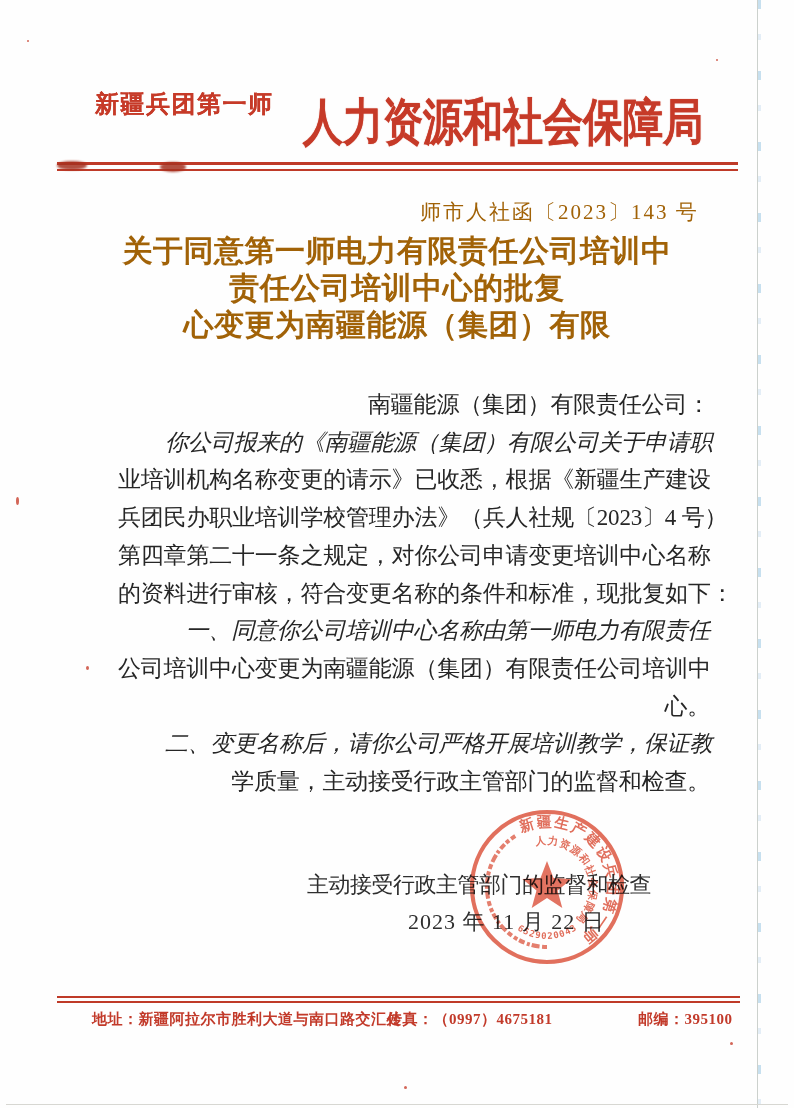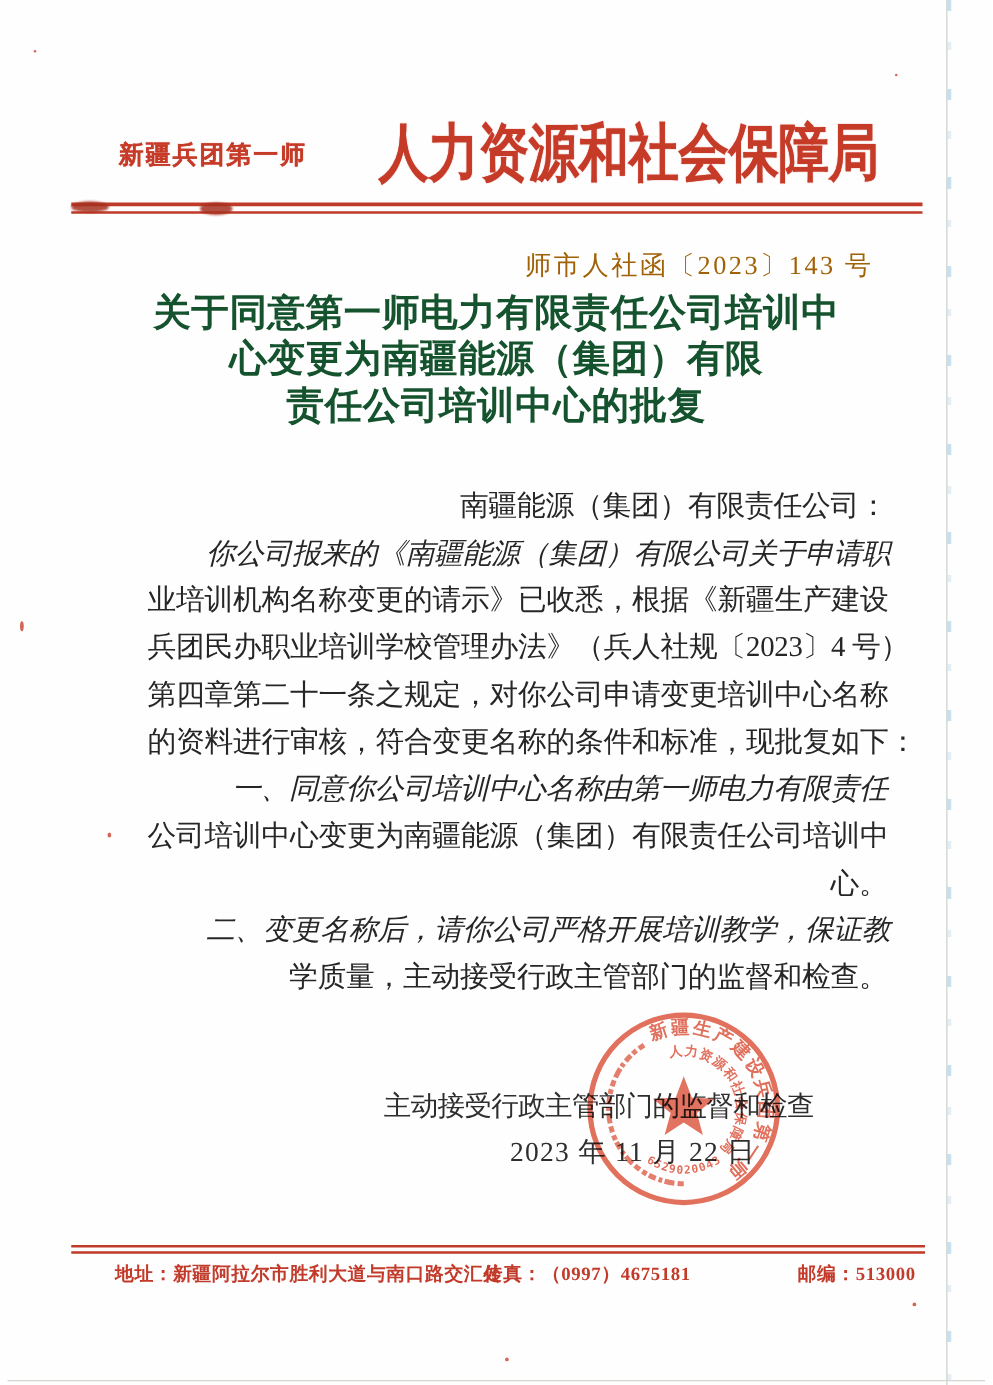--- a/index.html
+++ b/index.html
@@ -17,37 +17,37 @@
   }
   
   .scan-edge-right{position:absolute;top:0;right:36px;width:1px;height:100%;background:#ccd1cd;}
   .scan-edge-right-tint{position:absolute;top:0;right:33px;width:3px;height:100%;
     background:repeating-linear-gradient(180deg,rgba(110,175,215,.38) 0 9px,rgba(255,255,255,0) 9px 34px,rgba(150,190,225,.25) 34px 40px,rgba(255,255,255,0) 40px 71px);}
   .scan-edge-bottom{position:absolute;left:6px;bottom:3px;width:782px;height:1px;background:#d7d7d2;}
   .speck{position:absolute;border-radius:50%;background:#c8402e;opacity:.8;}
 
   
   .org-small{position:absolute;left:95px;top:88px;color:var(--header-red);
-    font-weight:700;font-size:20px;line-height:33px;letter-spacing:1.5px;
-    font-family:"Liberation Serif","DejaVu Serif",serif;text-shadow:0 0 .6px var(--header-red);margin-top:20px;}
+    font-weight:700;font-size:24px;line-height:33px;letter-spacing:1.5px;
+    font-family:"Liberation Serif","DejaVu Serif",serif;text-shadow:0 0 .6px var(--header-red);}
   .org-main{position:absolute;left:303px;top:94px;color:var(--header-red);
     font-weight:700;font-size:50px;line-height:56px;white-space:nowrap;
     transform:scaleX(.80);transform-origin:left top;letter-spacing:0;
     font-family:"Liberation Serif","DejaVu Serif",serif;text-shadow:0 0 1px var(--header-red);}
   .red-rule{position:absolute;left:57px;top:162px;width:681px;height:9px;
     border-top:3px solid var(--rule-red);border-bottom:2px solid var(--rule-red);}
   .rule-smudge{position:absolute;background:#a53120;border-radius:50%;filter:blur(1px);opacity:.85;}
   .smudge-1{left:57px;top:161px;width:30px;height:9px;}
   .smudge-2{left:160px;top:162px;width:26px;height:10px;}
 
   .doc-number{position:absolute;left:420px;top:198px;color:#a16207;
     font-size:21px;letter-spacing:2px;white-space:nowrap;}
 
   .doc-title{position:absolute;left:0;top:232px;width:794px;text-align:center;
-    color:#14532d;font-weight:700;font-size:30px;line-height:37px;letter-spacing:.5px;
+    color:#a16207;font-weight:700;font-size:30px;line-height:37px;letter-spacing:.5px;
     font-family:"DejaVu Sans","Liberation Sans",sans-serif;}
 
   .body-text{position:absolute;left:118px;top:386px;width:592px;color:var(--text-black);
     font-size:23px;line-height:37.7px;letter-spacing:-0.2px;white-space:nowrap;text-align:right;}
   .body-text .indent{text-indent:47px;font-style:italic;}
 
   .signature-org{position:absolute;left:307px;top:870px;color:#2e2e2e;
     font-size:22px;letter-spacing:-0.5px;white-space:nowrap;}
   .signature-date{position:absolute;left:408px;top:907px;color:#2e2e2e;
     font-size:22px;letter-spacing:1px;white-space:nowrap;}
@@ -75,22 +75,22 @@
   <div class="org-main">人力资源和社会保障局</div>
 
   <div class="red-rule"></div>
   <div class="rule-smudge smudge-1"></div>
   <div class="rule-smudge smudge-2"></div>
 
   <div class="doc-number">师市人社函〔2023〕143 号</div>
 
   <div class="doc-title">
     <div>关于同意第一师电力有限责任公司培训中</div>
+    <div>责任公司培训中心的批复</div>
     <div>心变更为南疆能源（集团）有限</div>
-    <div>责任公司培训中心的批复</div>
   </div>
 
   <div class="body-text">
     <div>南疆能源（集团）有限责任公司：</div>
     <div class="indent">你公司报来的《南疆能源（集团）有限公司关于申请职</div>
     <div>业培训机构名称变更的请示》已收悉，根据《新疆生产建设</div>
     <div>兵团民办职业培训学校管理办法》（兵人社规〔2023〕4 号）</div>
     <div>第四章第二十一条之规定，对你公司申请变更培训中心名称</div>
     <div>的资料进行审核，符合变更名称的条件和标准，现批复如下：</div>
     <div class="indent">一、同意你公司培训中心名称由第一师电力有限责任</div>
@@ -122,21 +122,21 @@
       </text>
       <text font-size="9" font-weight="700" fill="#dd5741" opacity=".95" font-family="'DejaVu Sans Mono','Liberation Mono',monospace" letter-spacing="1">
         <textPath href="#sealNumArc">6529020043843</textPath>
       </text>
     </g>
   </svg>
 
   <div class="footer-rule"></div>
   <div class="footer-item footer-address">地址：新疆阿拉尔市胜利大道与南口路交汇处</div>
   <div class="footer-item footer-fax">传真：（0997）4675181</div>
-  <div class="footer-item footer-postcode">邮编：513000</div>
+  <div class="footer-item footer-postcode">邮编：395100</div>
 
   <div class="scan-edge-right"></div>
   <div class="scan-edge-right-tint"></div>
   <div class="scan-edge-bottom"></div>
   <div class="speck" style="left:27px;top:40px;width:2px;height:2px;"></div>
   <div class="speck" style="left:716px;top:59px;width:2px;height:2px;"></div>
   <div class="speck" style="left:16px;top:497px;width:3px;height:8px;"></div>
   <div class="speck" style="left:86px;top:666px;width:3px;height:4px;"></div>
   <div class="speck" style="left:404px;top:1086px;width:3px;height:3px;"></div>
   <div class="speck" style="left:730px;top:1042px;width:3px;height:3px;"></div>

